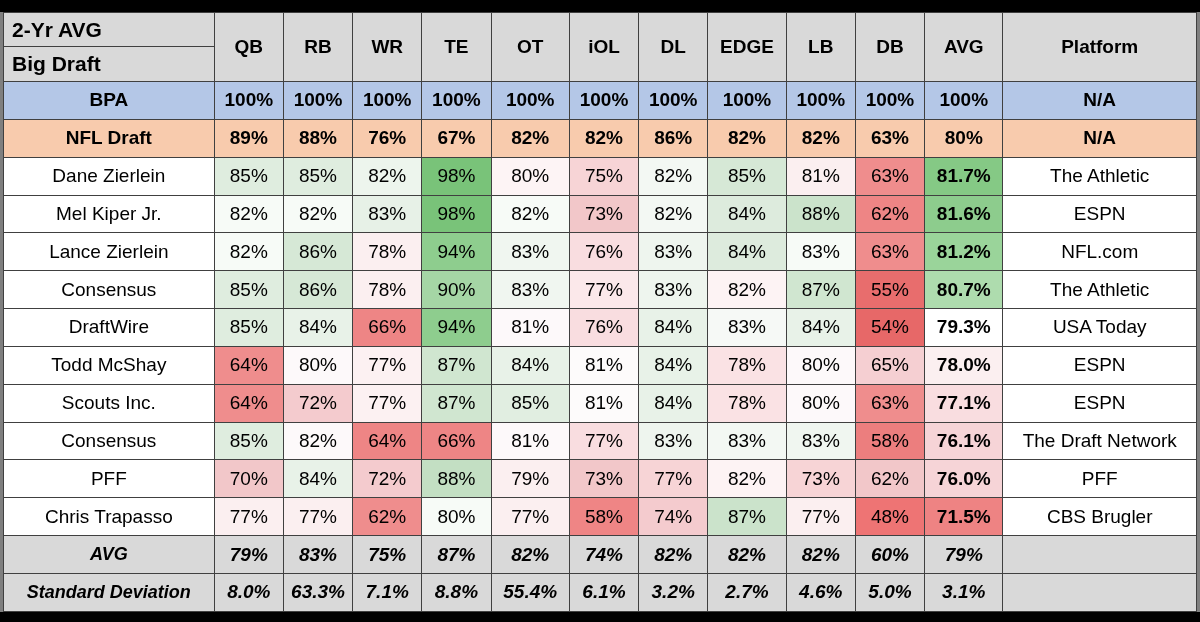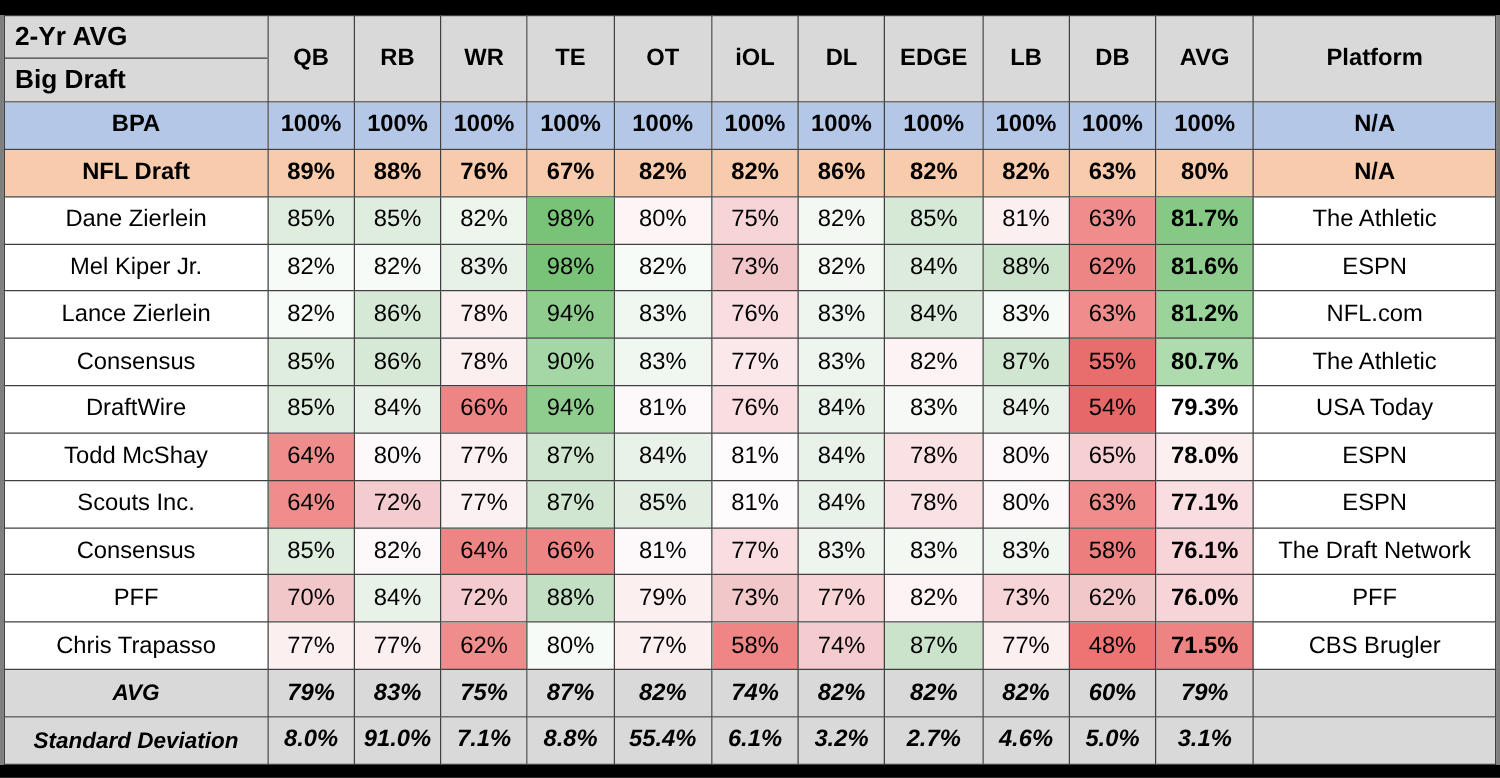--- a/index.html
+++ b/index.html
@@ -324,21 +324,21 @@
           <td style="background: rgb(217, 217, 217); font-weight: bold; font-style: italic;">82%</td>
           <td style="background: rgb(217, 217, 217); font-weight: bold; font-style: italic;">82%</td>
           <td style="background: rgb(217, 217, 217); font-weight: bold; font-style: italic;">82%</td>
           <td style="background: rgb(217, 217, 217); font-weight: bold; font-style: italic;">60%</td>
           <td style="background: rgb(217, 217, 217); font-weight: bold; font-style: italic;">79%</td>
           <td class="c-blank"></td>
         </tr>
         <tr>
           <td class="rowlabel ital c-summary">Standard Deviation</td>
           <td style="background: rgb(217, 217, 217); font-weight: bold; font-style: italic;">8.0%</td>
-          <td style="background: rgb(217, 217, 217); font-weight: bold; font-style: italic;">91.0%</td>
+          <td style="background: rgb(217, 217, 217); font-weight: bold; font-style: italic;">63.3%</td>
           <td style="background: rgb(217, 217, 217); font-weight: bold; font-style: italic;">7.1%</td>
           <td style="background: rgb(217, 217, 217); font-weight: bold; font-style: italic;">8.8%</td>
           <td style="background: rgb(217, 217, 217); font-weight: bold; font-style: italic;">55.4%</td>
           <td style="background: rgb(217, 217, 217); font-weight: bold; font-style: italic;">6.1%</td>
           <td style="background: rgb(217, 217, 217); font-weight: bold; font-style: italic;">3.2%</td>
           <td style="background: rgb(217, 217, 217); font-weight: bold; font-style: italic;">2.7%</td>
           <td style="background: rgb(217, 217, 217); font-weight: bold; font-style: italic;">4.6%</td>
           <td style="background: rgb(217, 217, 217); font-weight: bold; font-style: italic;">5.0%</td>
           <td style="background: rgb(217, 217, 217); font-weight: bold; font-style: italic;">3.1%</td>
           <td class="c-blank"></td>

